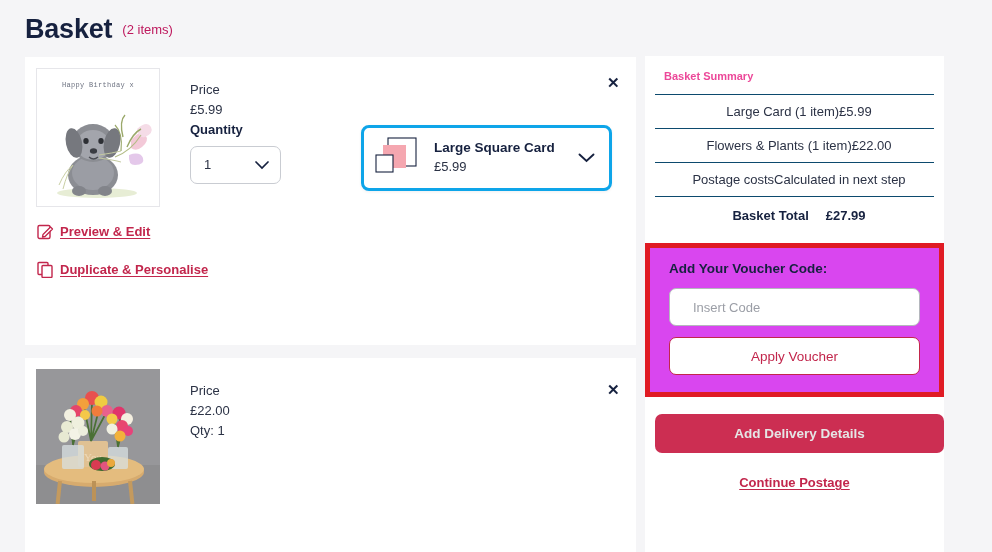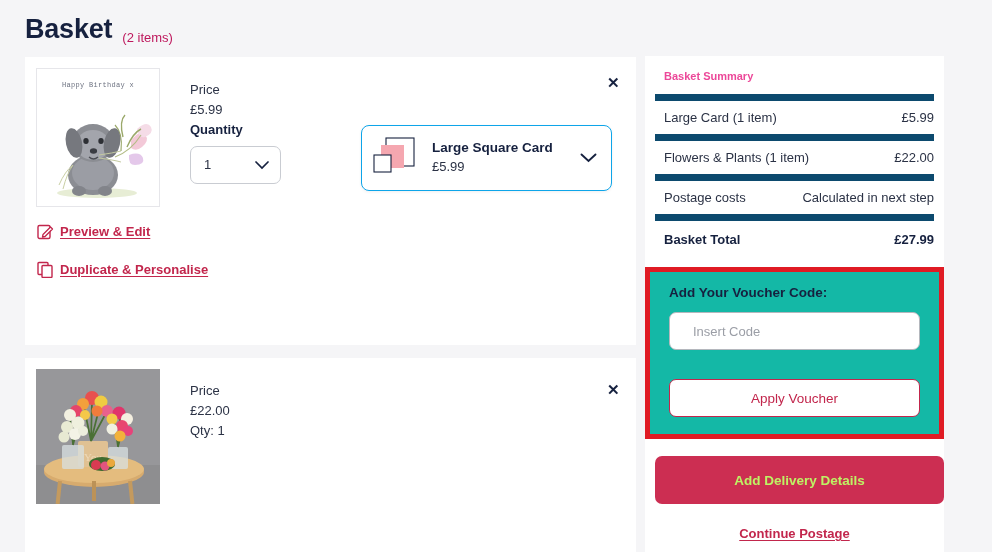--- a/index.html
+++ b/index.html
@@ -16,21 +16,21 @@
     color: #16213f;
     position: relative;
   }
 
   
   .page-header {
     position: absolute;
     left: 25px;
     top: 14px;
     display: flex;
-    align-items: flex-end;
+    align-items: center;
     gap: 10px;
   }
   .page-title {
     font-size: 27px;
     font-weight: bold;
     color: #16213f;
     letter-spacing: -0.2px;
   }
   .page-count {
     font-size: 13px;
@@ -119,21 +119,21 @@
   }
 
   
   .size-selector {
     position: absolute;
     left: 336px;
     top: 68px;
     width: 251px;
     height: 66px;
     background: #ffffff;
-    border: 1px solid #0ea5e9;
+    border: 3px solid #0ea5e9;
     border-radius: 8px;
     box-shadow: 0 1px 3px rgba(20,25,50,0.07);
     display: flex;
     align-items: center;
     padding: 0 14px 0 11px;
     cursor: pointer;
   }
   .size-icon { width: 47px; height: 44px; flex: none; }
   .size-text { margin-left: 12px; flex: 1; }
   .size-name { font-size: 13.5px; font-weight: bold; color: #16213f; line-height: 1.35; }
@@ -189,42 +189,42 @@
 
   .summary-title {
     font-size: 11px;
     font-weight: bold;
     color: #ec4899;
     padding: 14px 0 12px 9px;
   }
 
   .summary-row {
     display: flex;
-    justify-content: space-between;
+    justify-content: center;
     align-items: baseline;
     font-size: 13px;
     color: #2b3245;
     padding: 9px 0 9px 9px;
-    border-top: 7px solid #0c4a6e;
+    border-top: 1px solid #0c4a6e;
   }
   .summary-row:first-of-type { border-top: none; }
   .summary-row.total {
     font-weight: bold;
     color: #16213f;
     padding-top: 11px;
     padding-bottom: 12px;
     gap: 17px;
   }
   .summary-row .amount { white-space: nowrap; }
 
   
   .voucher-block {
     margin: 8px -10px 0 -10px;
     border: 5px solid #e01b24;
-    background: #14b8a6;
+    background: #d946ef;
     padding: 13px 19px 17px 19px;
   }
   .voucher-title {
     font-size: 13.5px;
     font-weight: bold;
     color: #16213f;
     margin-bottom: 12px;
   }
   .voucher-input {
     width: 100%;
@@ -235,38 +235,38 @@
     font-size: 13px;
     font-family: "Liberation Sans", sans-serif;
     color: #2b3245;
     background: #fff;
     outline: none;
   }
   .voucher-input::placeholder { color: #9b9ea6; }
   .apply-btn {
     width: 100%;
     height: 38px;
-    margin-top: 29px;
+    margin-top: 11px;
     border: 1px solid #c2264c;
     border-radius: 7px;
     background: #ffffff;
     color: #c2264c;
     font-size: 13.5px;
     font-weight: normal;
     font-family: "Liberation Sans", sans-serif;
     cursor: pointer;
   }
 
   .delivery-btn {
     display: block;
     width: 289px;
-    height: 48px;
+    height: 39px;
     margin: 17px auto 0 auto;
     background: #cc2e52;
-    color: #bef264;
+    color: #e5e5e5;
     border: none;
     border-radius: 7px;
     font-size: 13.5px;
     font-weight: bold;
     font-family: "Liberation Sans", sans-serif;
     cursor: pointer;
   }
 
   .continue-link {
     display: block;

